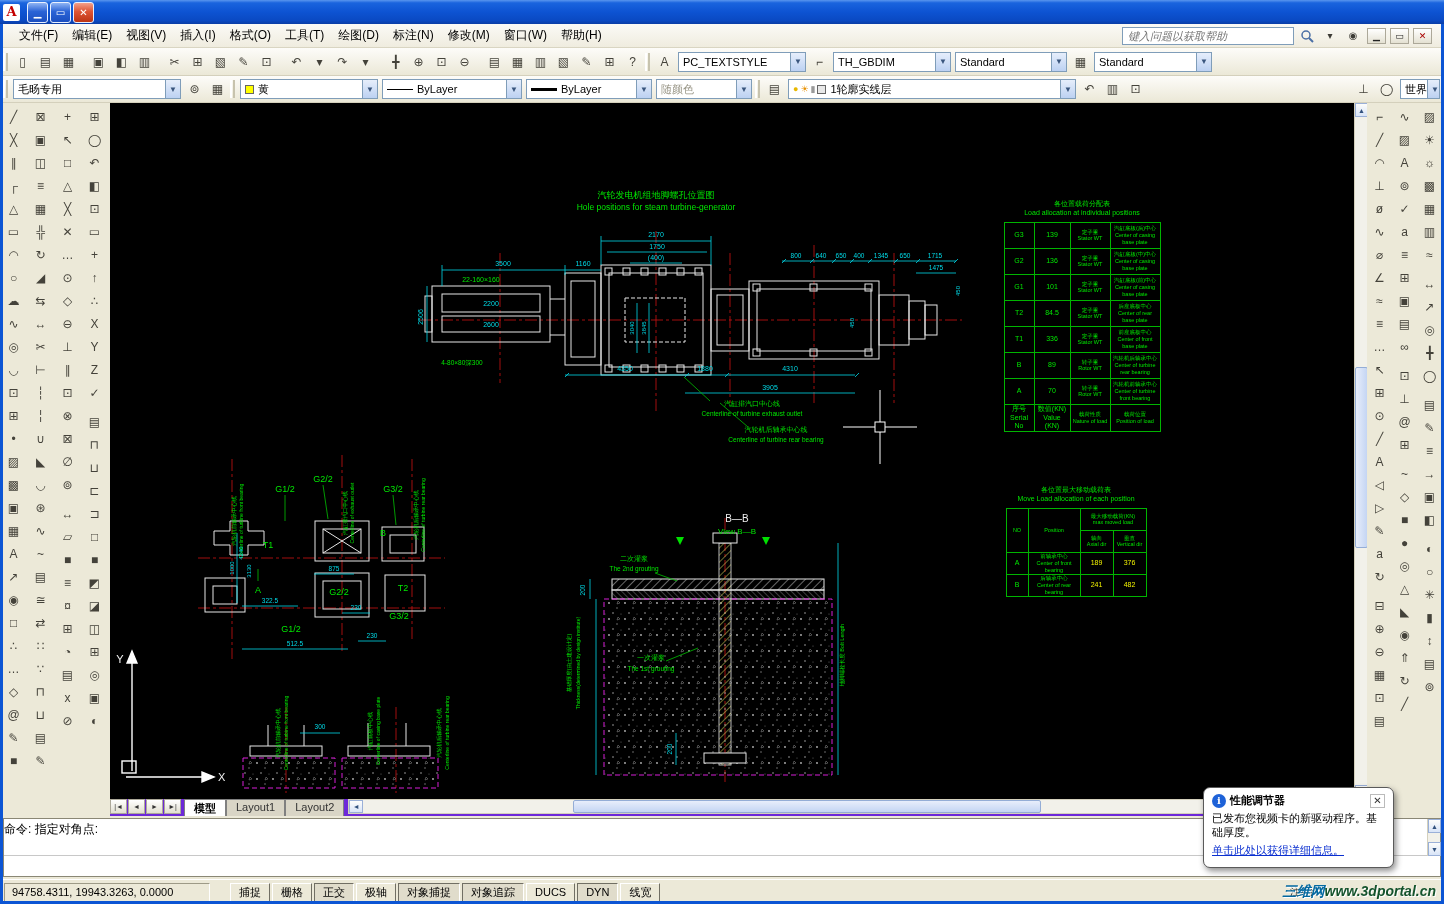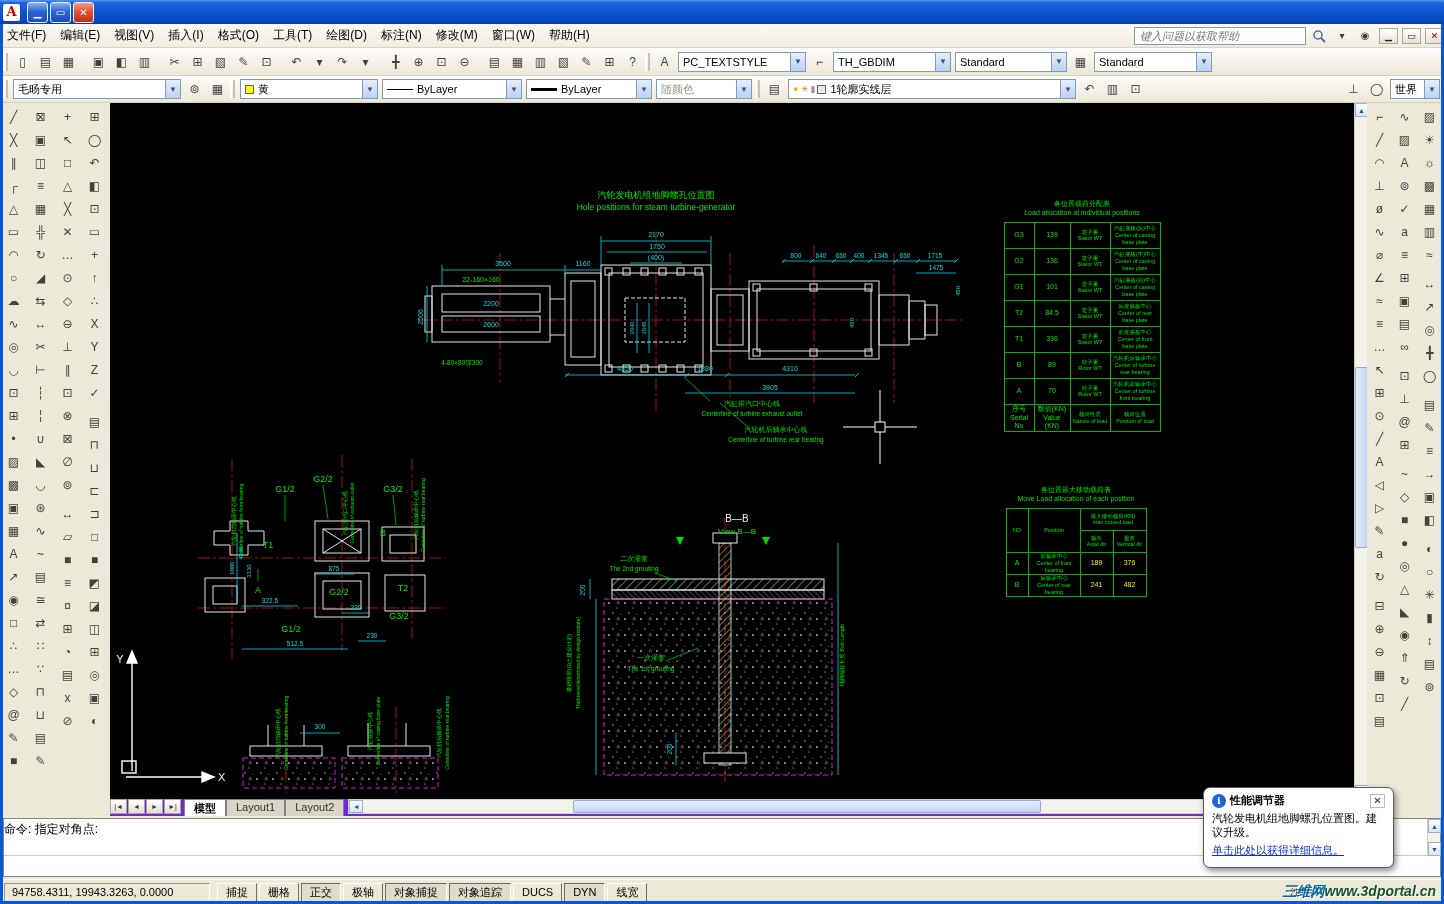--- a/index.html
+++ b/index.html
@@ -6,21 +6,21 @@
 html,body{width:1444px;height:904px;overflow:hidden;}
 body{position:relative;font-family:"Liberation Sans","DejaVu Sans",sans-serif;font-size:12px;background:#ece9d8;color:#000;}
 .frame{position:absolute;inset:0;border-left:3px solid #0c55d4;border-right:3px solid #0c55d4;border-bottom:3px solid #0c55d4;pointer-events:none;z-index:90;}
 
 .titlebar{position:absolute;left:0;top:0;right:0;height:24px;display:flex;align-items:center;padding:0 3px;color:#fff;background:linear-gradient(180deg,#5a96ee 0%,#1a64de 12%,#0d53d2 50%,#0a49c2 86%,#0a3da6 100%);z-index:95;}
 .app-icon{width:17px;height:17px;background:#fff;border-radius:2px;color:#c40000;font-weight:bold;font-size:13px;text-align:center;line-height:16px;margin-right:5px;font-family:"DejaVu Serif",serif;}
 .title-text{flex:1;font-weight:bold;font-size:12px;white-space:nowrap;overflow:hidden;text-shadow:1px 1px 1px #052a7a;}
 .wbtn{width:21px;height:21px;margin-left:2px;border-radius:3px;border:1px solid #e8f0ff;display:flex;align-items:center;justify-content:center;font-size:10px;color:#fff;background:linear-gradient(180deg,#8fb4f4,#2a63d6 45%,#1b4fc0);}
 .wbtn.close{background:linear-gradient(180deg,#f4a08a,#de5434 45%,#bc3414);}
 
-.menubar{position:absolute;top:24px;left:0;right:0;height:24px;background:linear-gradient(180deg,#fbfaf6,#efecdf);border-bottom:1px solid #d9d5c2;display:flex;align-items:center;padding:0 0;z-index:80;}
+.menubar{position:absolute;top:24px;left:0;right:0;height:24px;background:linear-gradient(180deg,#fbfaf6,#efecdf);border-bottom:1px solid #d9d5c2;display:flex;align-items:center;padding:0 12px;z-index:80;}
 .menu-item{padding:3px 7px;font-size:12px;cursor:default;}
 .menu-right{margin-left:auto;display:flex;align-items:center;gap:3px;}
 .help-input{width:172px;height:18px;border:1px solid #7f9db9;font-size:11px;padding:1px 5px;color:#8a8a8a;font-style:italic;background:#fff;}
 .mini-btn{width:20px;height:18px;display:flex;align-items:center;justify-content:center;font-size:10px;color:#3c3b35;}
 .mdi-btn{width:19px;height:16px;border:1px solid #aca899;background:linear-gradient(#fff,#e4e1d2);display:flex;align-items:center;justify-content:center;font-size:9px;color:#222;margin-left:1px;}
 
 .tbrow{position:absolute;left:0;right:0;display:flex;align-items:center;background:linear-gradient(180deg,#fdfcf9,#ebe8d7);border-bottom:1px solid #d4d0bc;padding:2px 2px;z-index:70;}
 .tb1{top:48px;height:28px;}
 .tb2{top:76px;height:27px;}
 .grip{width:5px;height:18px;border-left:2px solid #fff;border-right:2px solid #c7c3ae;margin:0 3px 0 1px;}
@@ -68,21 +68,21 @@
 .hscroll{flex:1;height:15px;background:#f2f1ea;border:1px solid #d4d0bc;position:relative;margin-left:4px;}
 .hbtn{position:absolute;top:0;width:14px;height:13px;background:linear-gradient(#fdfdfb,#d8e4f8);border:1px solid #9ab0d8;font-size:7px;color:#31517e;display:flex;align-items:center;justify-content:center;}
 .hthumb{position:absolute;top:0;left:22%;width:46%;height:13px;background:linear-gradient(#e8eefb,#c4d5f3);border:1px solid #94add6;border-radius:2px;}
 
 .cmd{position:absolute;left:0;top:816px;width:1444px;height:63px;background:#ece9d8;padding:2px 3px;z-index:60;}
 .cmd-inner{position:relative;width:100%;height:100%;background:#fff;border:1px solid #8a8775;font-size:12px;}
 .cmd-hist{height:37px;border-bottom:1px solid #c8c8c8;padding:2px 0;}
 .cmd-line{padding:3px 5px;}
 .cmd-scroll{position:absolute;right:0;top:0;width:13px;height:37px;background:#f2f1ea;border-left:1px solid #d4d0bc;}
 
-.status{position:absolute;left:0;top:879px;width:1444px;height:25px;background:#ece9d8;border-top:1px solid #fff;display:flex;align-items:center;padding:0 4px;gap:7px;z-index:70;}
+.status{position:absolute;left:0;top:879px;width:1444px;height:25px;background:#ece9d8;border-top:1px solid #fff;display:flex;align-items:center;padding:0 4px;gap:20px;z-index:70;}
 .coords{width:206px;height:19px;border:1px solid;border-color:#9d9a87 #fff #fff #9d9a87;font-size:11px;display:flex;align-items:center;padding:0 7px;background:#ece9d8;}
 .stbtn{height:19px;padding:0 8px;font-size:11px;display:flex;align-items:center;border:1px solid;border-color:#fff #716f64 #716f64 #fff;background:#ece9d8;cursor:default;}
 .stbtn.pressed{border-color:#716f64 #fff #fff #716f64;background:#e0dccb;}
 .status-right{margin-left:auto;display:flex;align-items:center;gap:4px;font-size:10px;color:#333;padding-right:120px;}
 
 .balloon{position:absolute;left:1203px;top:787px;width:191px;height:81px;background:#fff;border:1px solid #5a5a5a;border-radius:7px;box-shadow:2px 3px 6px rgba(0,0,0,.45);padding:5px 8px;font-size:11px;z-index:96;}
 .balloon .hd{display:flex;align-items:center;gap:4px;font-weight:bold;margin-bottom:3px;}
 .info-icon{width:14px;height:14px;border-radius:50%;background:#1e62d8;color:#fff;font-weight:bold;font-size:10px;text-align:center;line-height:14px;font-family:"DejaVu Serif",serif;flex:none;}
 .balloon .bclose{margin-left:auto;width:15px;height:14px;display:flex;align-items:center;justify-content:center;font-size:10px;color:#333;border:1px solid #bbb;}
 .balloon .bd{line-height:1.3;}
@@ -226,21 +226,21 @@
     <span class="chip" style="background:#e8e8e8;"></span>
     <span>1轮廓实线层</span>
       <span class="dd">▼</span>
   </div>
   <div class="ticon">↶</div>
   <div class="ticon">▥</div>
   <div class="ticon">⊡</div>
   <div style="margin-left:auto;display:flex;align-items:center;">
     <div class="ticon">⊥</div>
     <div class="ticon">◯</div>
-    <div class="combo" style="width:50px;">
+    <div class="combo" style="width:40px;">
       <span>世界</span>
         <span class="dd">▼</span>
     </div>
   </div>
 </div>
 
 <div class="left-panel">
     <div class="vcol">
       <div class="ticon">╱</div>
       <div class="ticon">╳</div>
@@ -948,21 +948,21 @@
     <span>注释比</span>
   </div>
 </div>
 
 <div class="balloon">
   <div class="hd">
     <span class="info-icon">i</span>
     <span>性能调节器</span>
     <span class="bclose">✕</span>
   </div>
-  <div class="bd">汽轮发电机组地脚螺孔位置图。建议升级。</div>
+  <div class="bd">已发布您视频卡的新驱动程序。基础厚度。</div>
   <span class="lnk">单击此处以获得详细信息。</span>
 </div>
 
 <div class="wm">
   <span class="w1">三维网</span><span class="w2">www.3dportal.cn</span>
 </div>
 
 <div class="frame"></div>
 
 </body></html>

